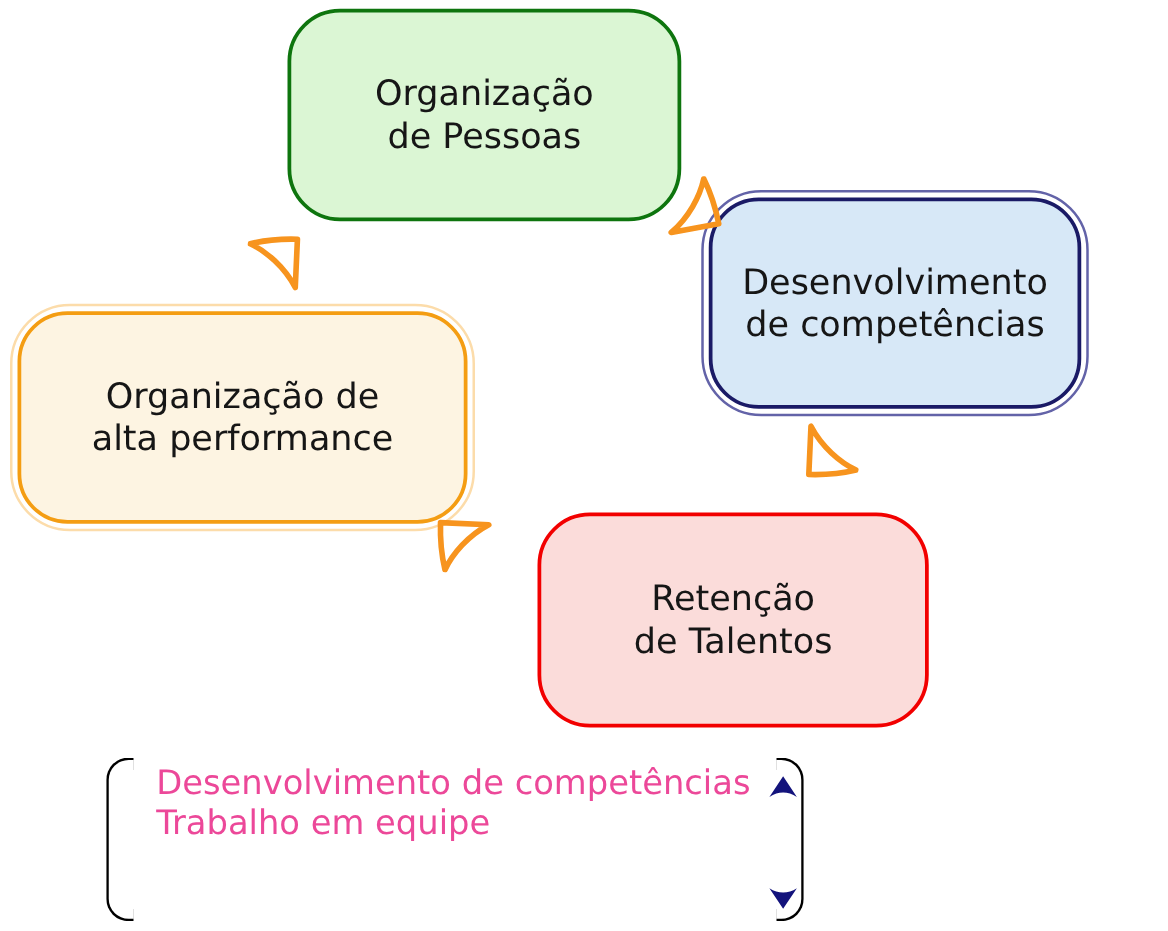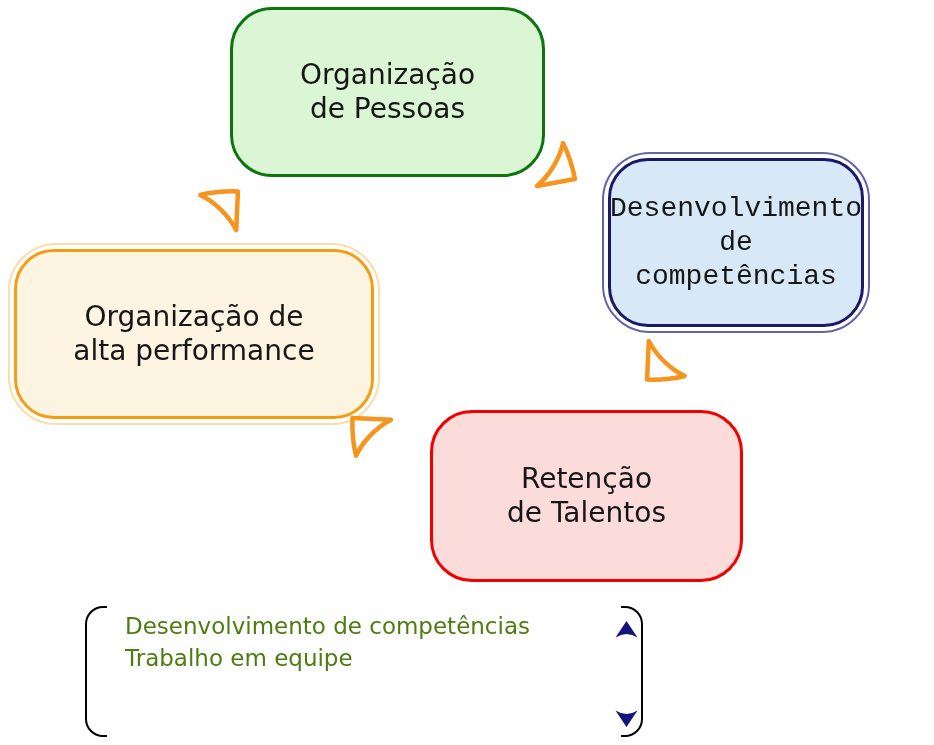--- a/index.html
+++ b/index.html
@@ -32,36 +32,36 @@
   }
   .node-outer .node {
     position: absolute;
     left: 4px; top: 4px; right: 4px; bottom: 4px;
     border-radius: 40px;
   }
   
   .node-green { left: 230px; top: 7px;   width: 315px; height: 170px; justify-content: center; }
   .node-red   { left: 397px; top: 410px; width: 313px; height: 172px; }
   
-  .outer-blue   { left: 602px; top: 152px; width: 268px; height: 181px; font-family: Liberation Mono, monospace; }
+  .outer-blue   { left: 561px; top: 152px; width: 310px; height: 181px; }
   .outer-orange { left: 8px;   top: 243px; width: 372px; height: 182px; }
 
   .cycle-arrow { position: absolute; width: 44px; height: 50px; }
   .cycle-arrow svg { display: block; width: 44px; height: 50px; }
   .arrow-1 { left: 534px; top: 141px; }
   .arrow-2 { left: 642px; top: 339px; transform: rotate(103deg); }
   .arrow-3 { left: 346px; top: 410px; transform: rotate(193deg); }
   .arrow-4 { left: 199px; top: 182px; transform: rotate(283deg); }
 
   .legend-items {
     position: absolute;
     left: 125px; top: 611px;
-    font-size: 23px;
+    font-size: 27px;
     line-height: 31.6px;
-    color: #4d7c0f;
+    color: #ec4899;
     white-space: nowrap;
   }
   .bracket { position: absolute; box-sizing: border-box; width: 22px; height: 131px; top: 606px; }
   .bracket-left {
     left: 85px;
     border-style: solid;
     border-width: 2.5px 0 2.5px 2.5px;
     border-radius: 18px 0 0 18px;
   }
   .bracket-right {

